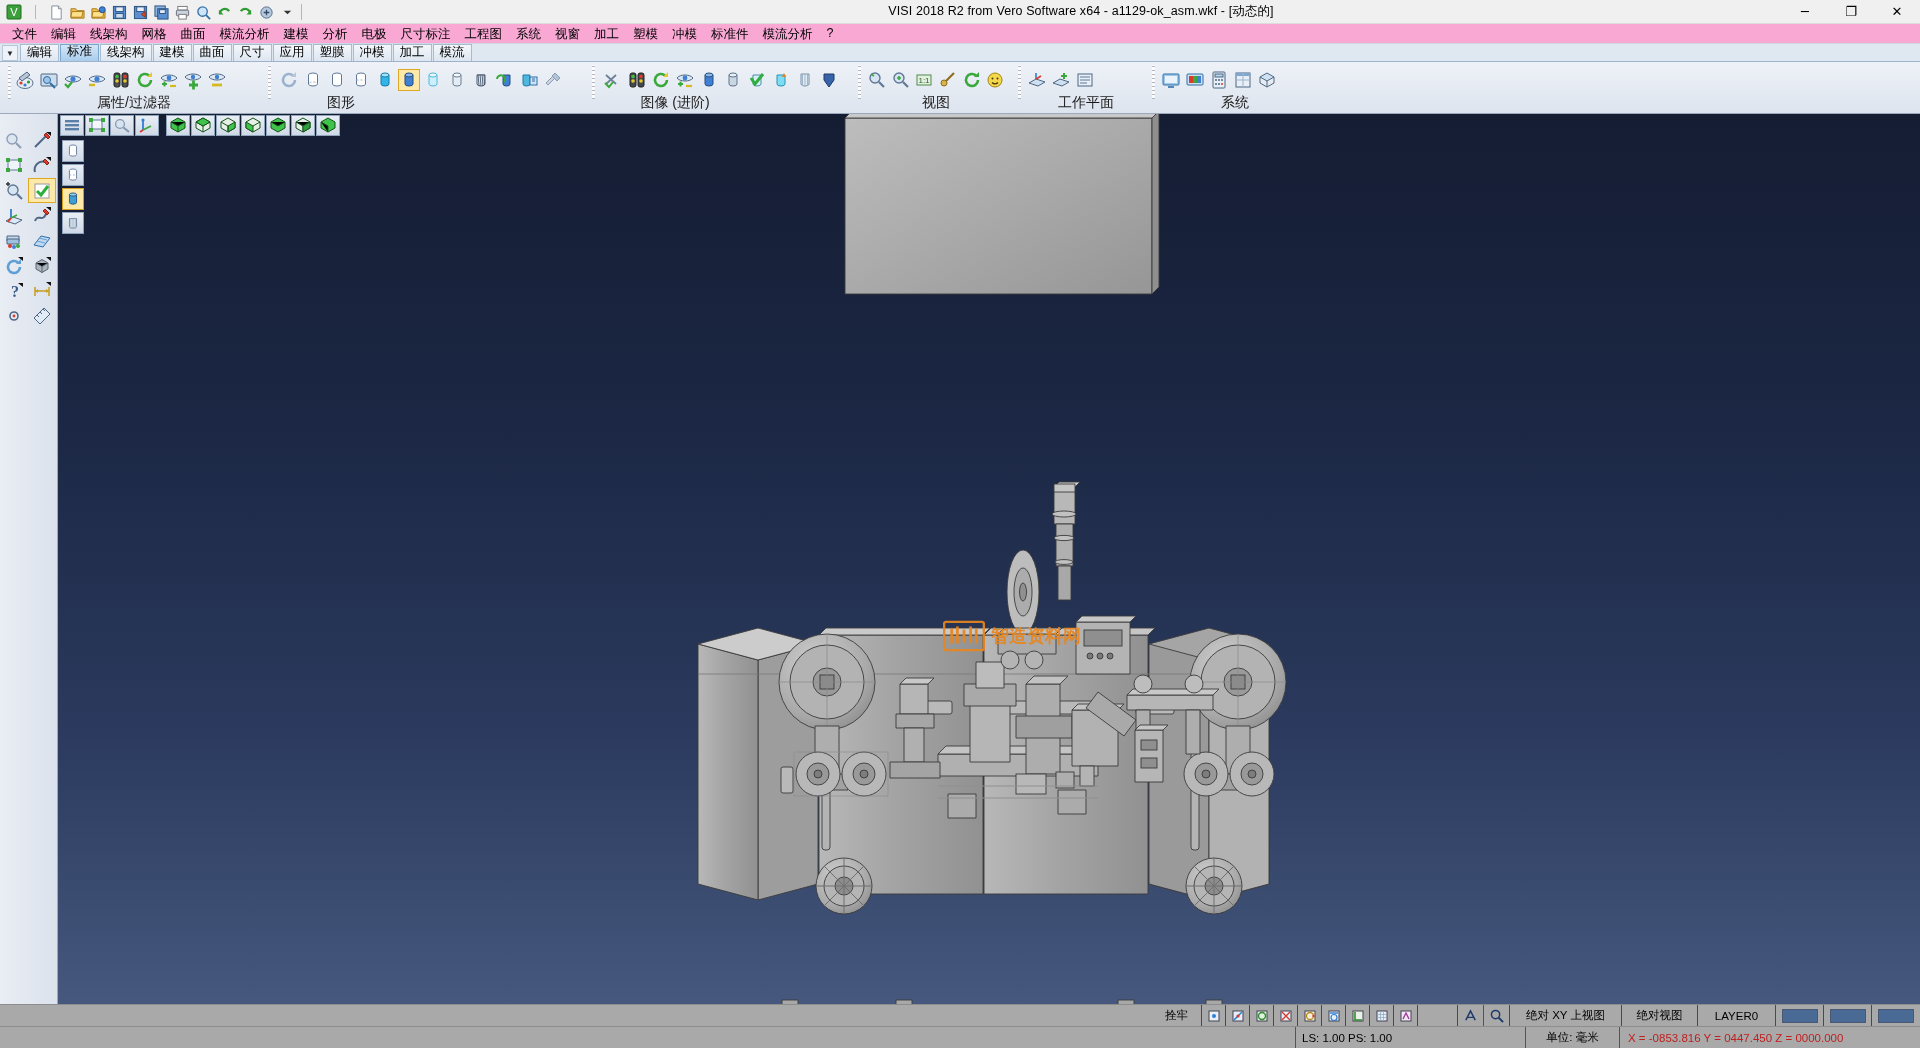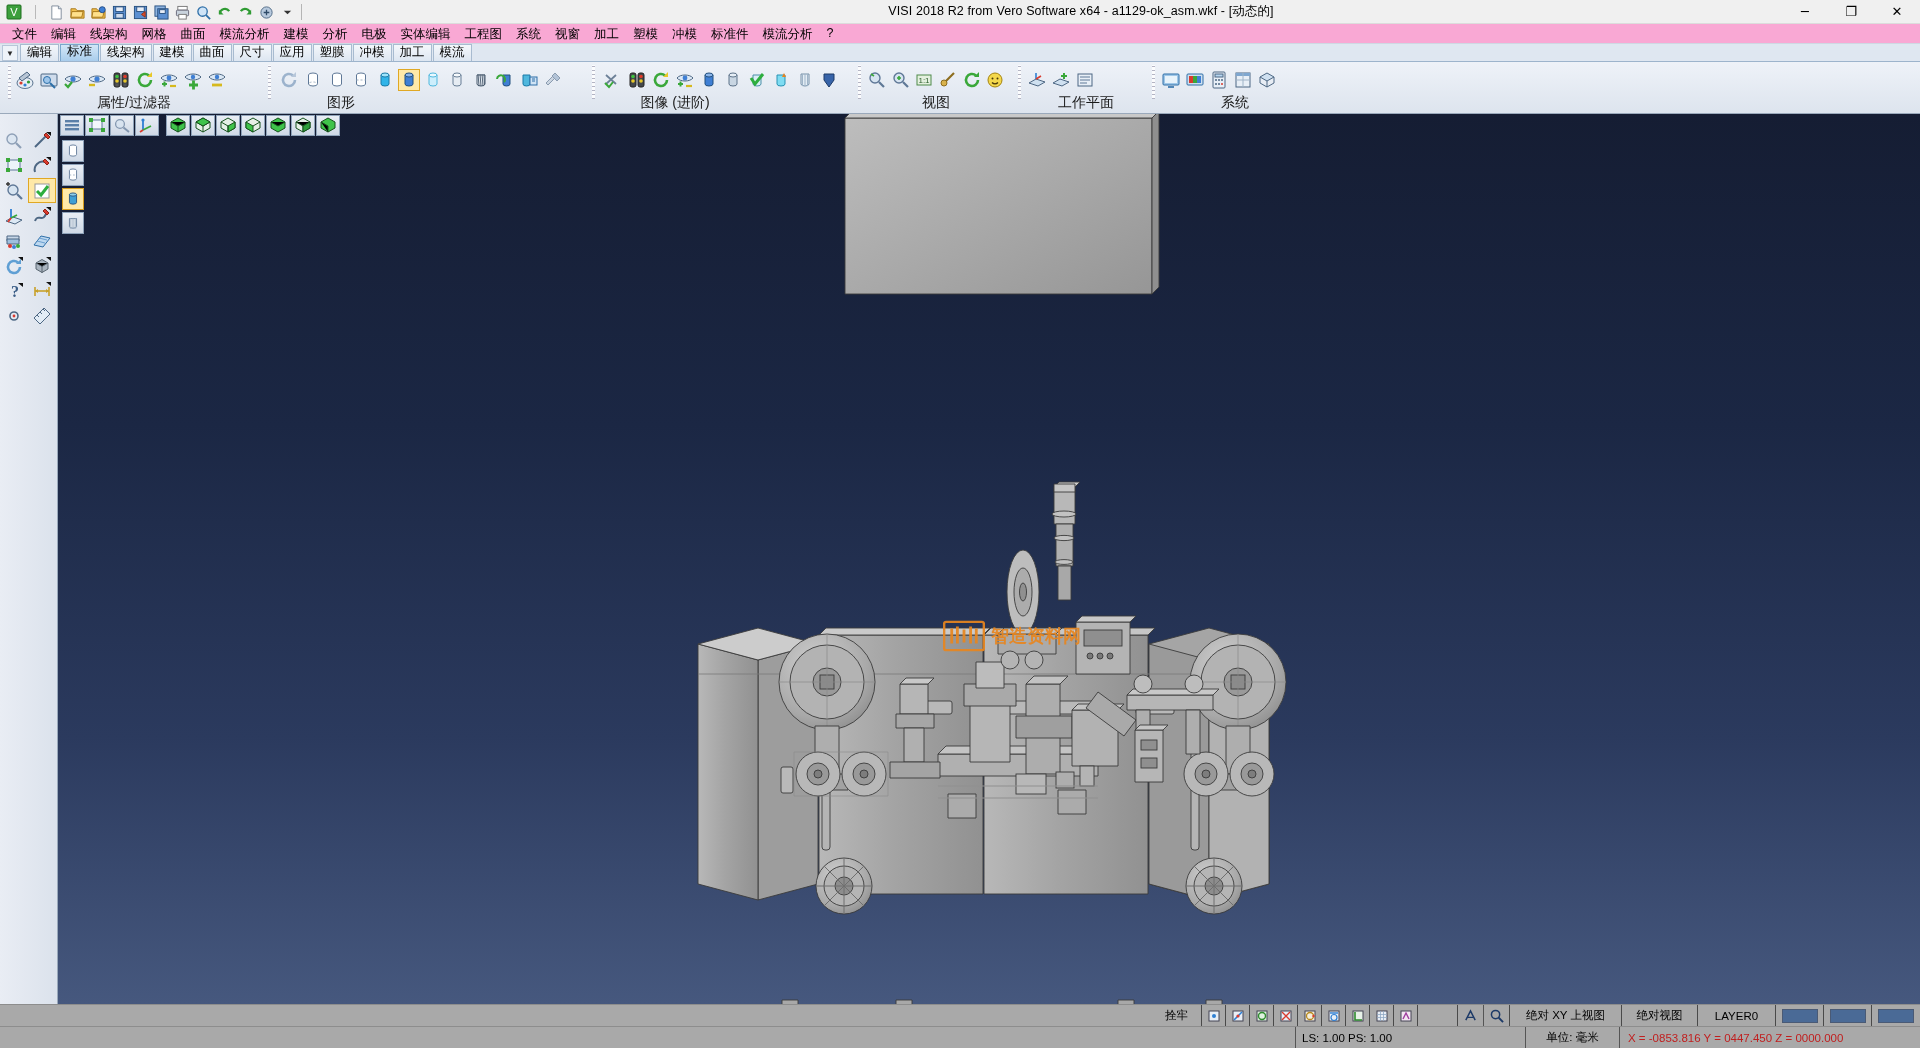--- a/index.html
+++ b/index.html
@@ -286,21 +286,21 @@
   <div class="menubar">
     <div class="mi">文件</div>
     <div class="mi">编辑</div>
     <div class="mi">线架构</div>
     <div class="mi">网格</div>
     <div class="mi">曲面</div>
     <div class="mi">模流分析</div>
     <div class="mi">建模</div>
     <div class="mi">分析</div>
     <div class="mi">电极</div>
-    <div class="mi">实体编辑</div>
+    <div class="mi">尺寸标注</div>
     <div class="mi">工程图</div>
     <div class="mi">系统</div>
     <div class="mi">视窗</div>
     <div class="mi">加工</div>
     <div class="mi">塑模</div>
     <div class="mi">冲模</div>
     <div class="mi">标准件</div>
     <div class="mi">模流分析</div>
     <div class="mi">?</div>
   </div>

